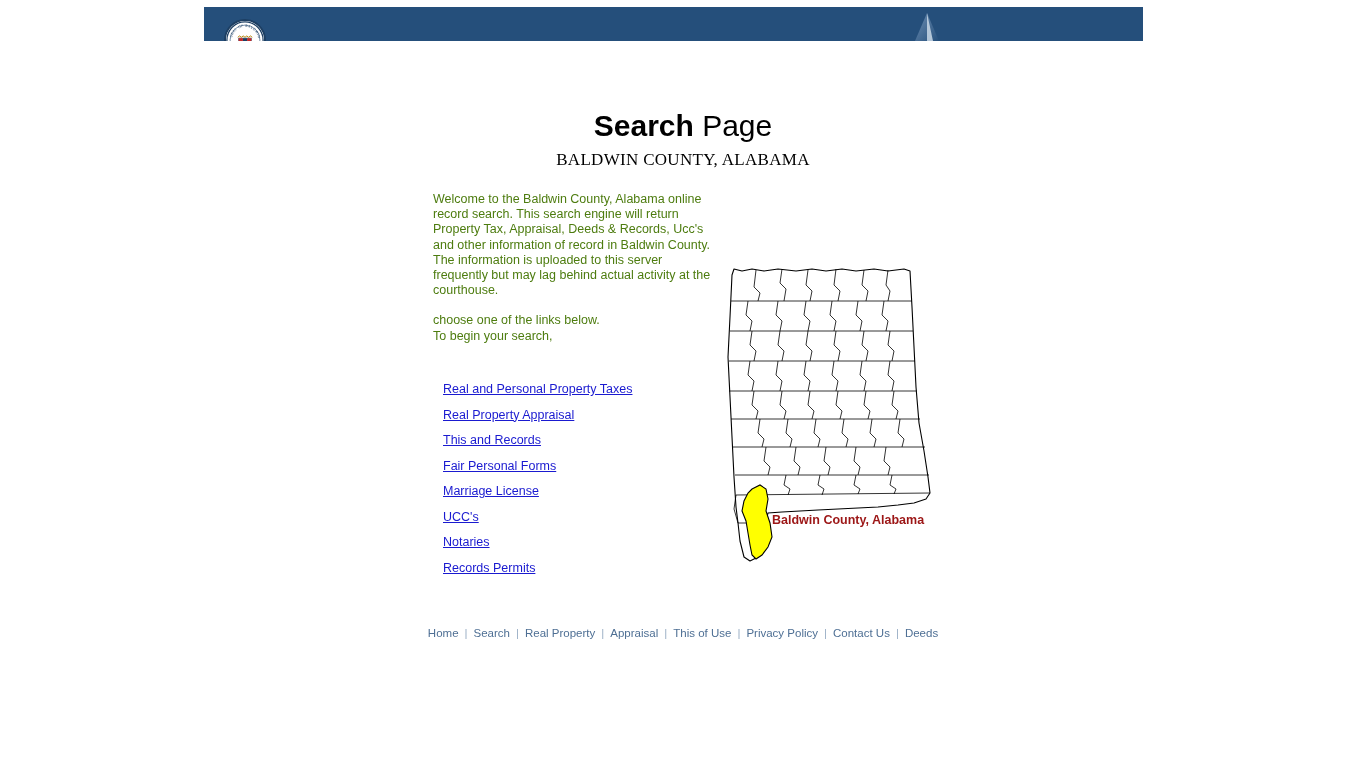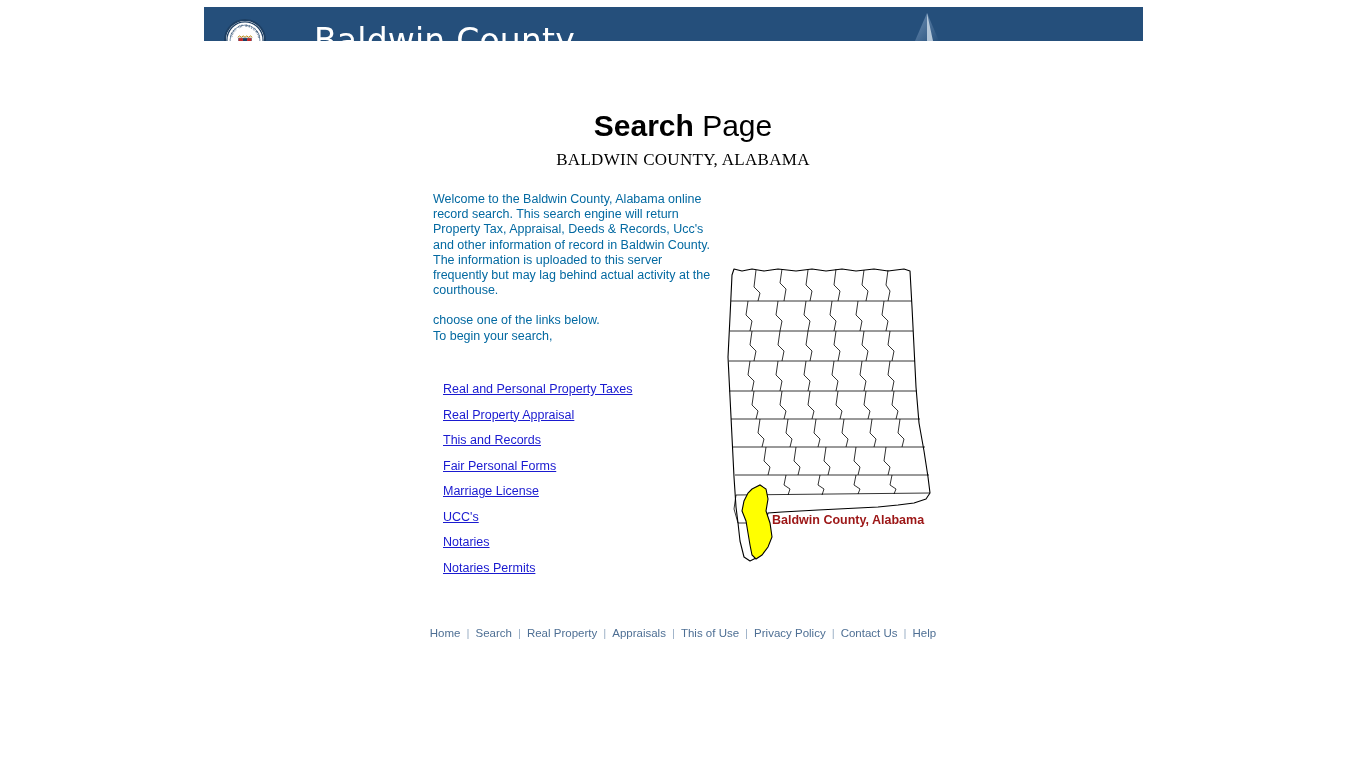--- a/index.html
+++ b/index.html
@@ -99,21 +99,21 @@
     top: 0;
     width: 1366px;
   }
   .intro {
     position: absolute;
     left: 433px;
     top: 151px;
     width: 278px;
     font-size: 12.5px;
     line-height: 15.2px;
-    color: #0369a1;
+    color: #4d7c0f;
   }
   .intro p { margin: 0; }
   .intro .gap { height: 15px; }
 
   .links {
     position: absolute;
     left: 443px;
     top: 341px;
     width: 280px;
   }
@@ -196,21 +196,20 @@
         <path d="M -7,-5 L 7,-5 L 7,2 Q 7,7 0,9 Q -7,7 -7,2 Z" fill="#ffffff" stroke="#1d3f63" stroke-width="0.8"></path>
         <rect x="-7" y="-5" width="4.7" height="6" fill="#c62828"></rect>
         <rect x="2.3" y="-5" width="4.7" height="6" fill="#c62828"></rect>
         <rect x="-2.3" y="-5" width="4.6" height="6" fill="#1d3f63"></rect>
         <path d="M -7,1 L 7,1 L 7,2 Q 7,7 0,9 Q -7,7 -7,2 Z" fill="#e8eef5"></path>
         <path d="M -8,-6 q 2,-3 4,0 q 2,-3 4,0 q 2,-3 4,0 q 2,-3 4,0" fill="none" stroke="#b8860b" stroke-width="1.1"></path>
       </g>
     </svg>
   </div>
 
-  <div class="header-title">Baldwin County</div>
 </div>
 
 <div class="page">
 
   <div class="title-block">
     <h1 class="page-title"><span class="strong">Search</span><span> Page</span></h1>
     <div class="page-subtitle">BALDWIN COUNTY, ALABAMA</div>
   </div>
 
   <div class="content">
@@ -223,21 +222,21 @@
     </div>
 
     <div class="links">
       <a href="#">Real and Personal Property Taxes</a>
       <a href="#">Real Property Appraisal</a>
       <a href="#">This and Records</a>
       <a href="#">Fair Personal Forms</a>
       <a href="#">Marriage License</a>
       <a href="#">UCC's</a>
       <a href="#">Notaries</a>
-      <a href="#">Notaries Permits</a>
+      <a href="#">Records Permits</a>
     </div>
 
     <div class="map-wrap">
       <svg class="map-svg" viewBox="0 0 232 340">
         <g fill="#ffffff" stroke="#000000" stroke-width="0.8" stroke-linejoin="round">
 
           <path d="M 24,48 L 26,42 L 34,44 L 44,42 L 56,44 L 70,42 L 88,44 L 104,42 L 118,44
                    L 134,42 L 148,44 L 166,42 L 180,44 L 196,42 L 202,44
                    L 204,80 L 206,120 L 208,160 L 211,196 L 216,224 L 220,250 L 222,266
                    L 218,272 L 206,276 L 190,278 L 170,280 L 150,281 L 130,282 L 110,283
@@ -313,16 +312,16 @@
 
         <path d="M 44,262 L 52,258 L 58,262 L 60,272 L 58,284 L 62,296 L 64,310
                  L 60,320 L 54,328 L 48,332 L 44,328 L 42,318 L 40,306 L 38,294
                  L 34,284 L 36,274 L 40,266 Z" fill="#ffff00" stroke="#000000" stroke-width="1.1"></path>
       </svg>
       <div class="map-label">Baldwin County, Alabama</div>
     </div>
   </div>
 
   <div class="footer">
-    <a href="#">Home</a><span class="sep">|</span><a href="#">Search</a><span class="sep">|</span><a href="#">Real Property</a><span class="sep">|</span><a href="#">Appraisals</a><span class="sep">|</span><a href="#">This of Use</a><span class="sep">|</span><a href="#">Privacy Policy</a><span class="sep">|</span><a href="#">Contact Us</a><span class="sep">|</span><a href="#">Help</a>
+    <a href="#">Home</a><span class="sep">|</span><a href="#">Search</a><span class="sep">|</span><a href="#">Real Property</a><span class="sep">|</span><a href="#">Appraisal</a><span class="sep">|</span><a href="#">This of Use</a><span class="sep">|</span><a href="#">Privacy Policy</a><span class="sep">|</span><a href="#">Contact Us</a><span class="sep">|</span><a href="#">Deeds</a>
   </div>
 
 </div>
 
 </body></html>

